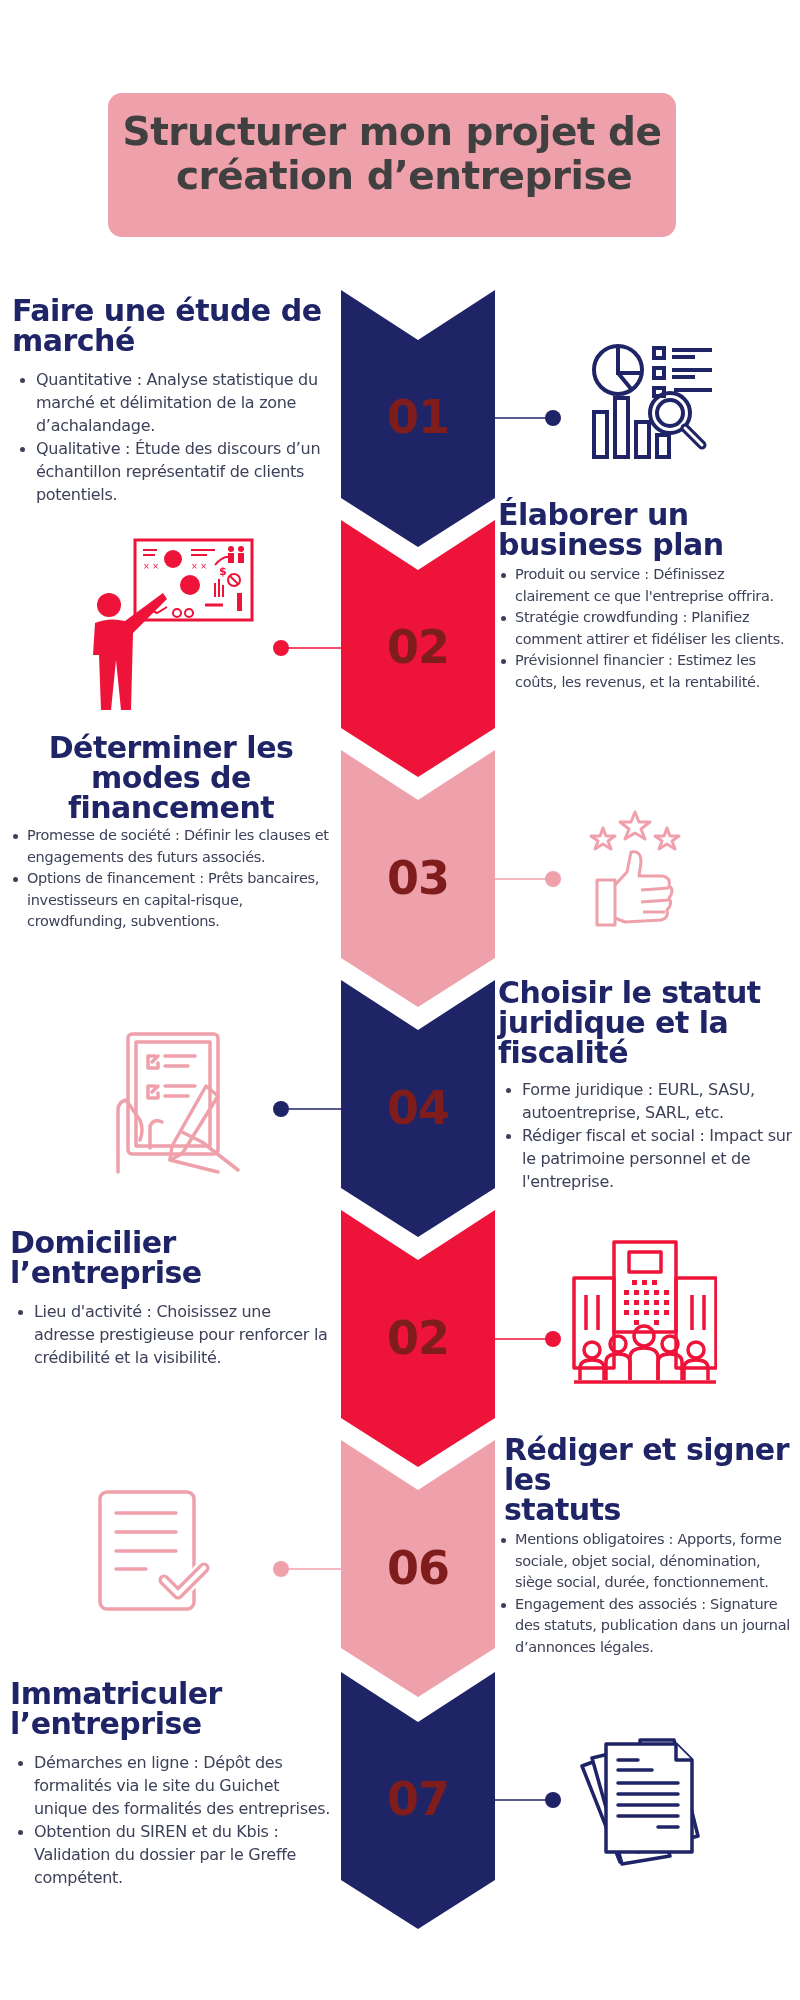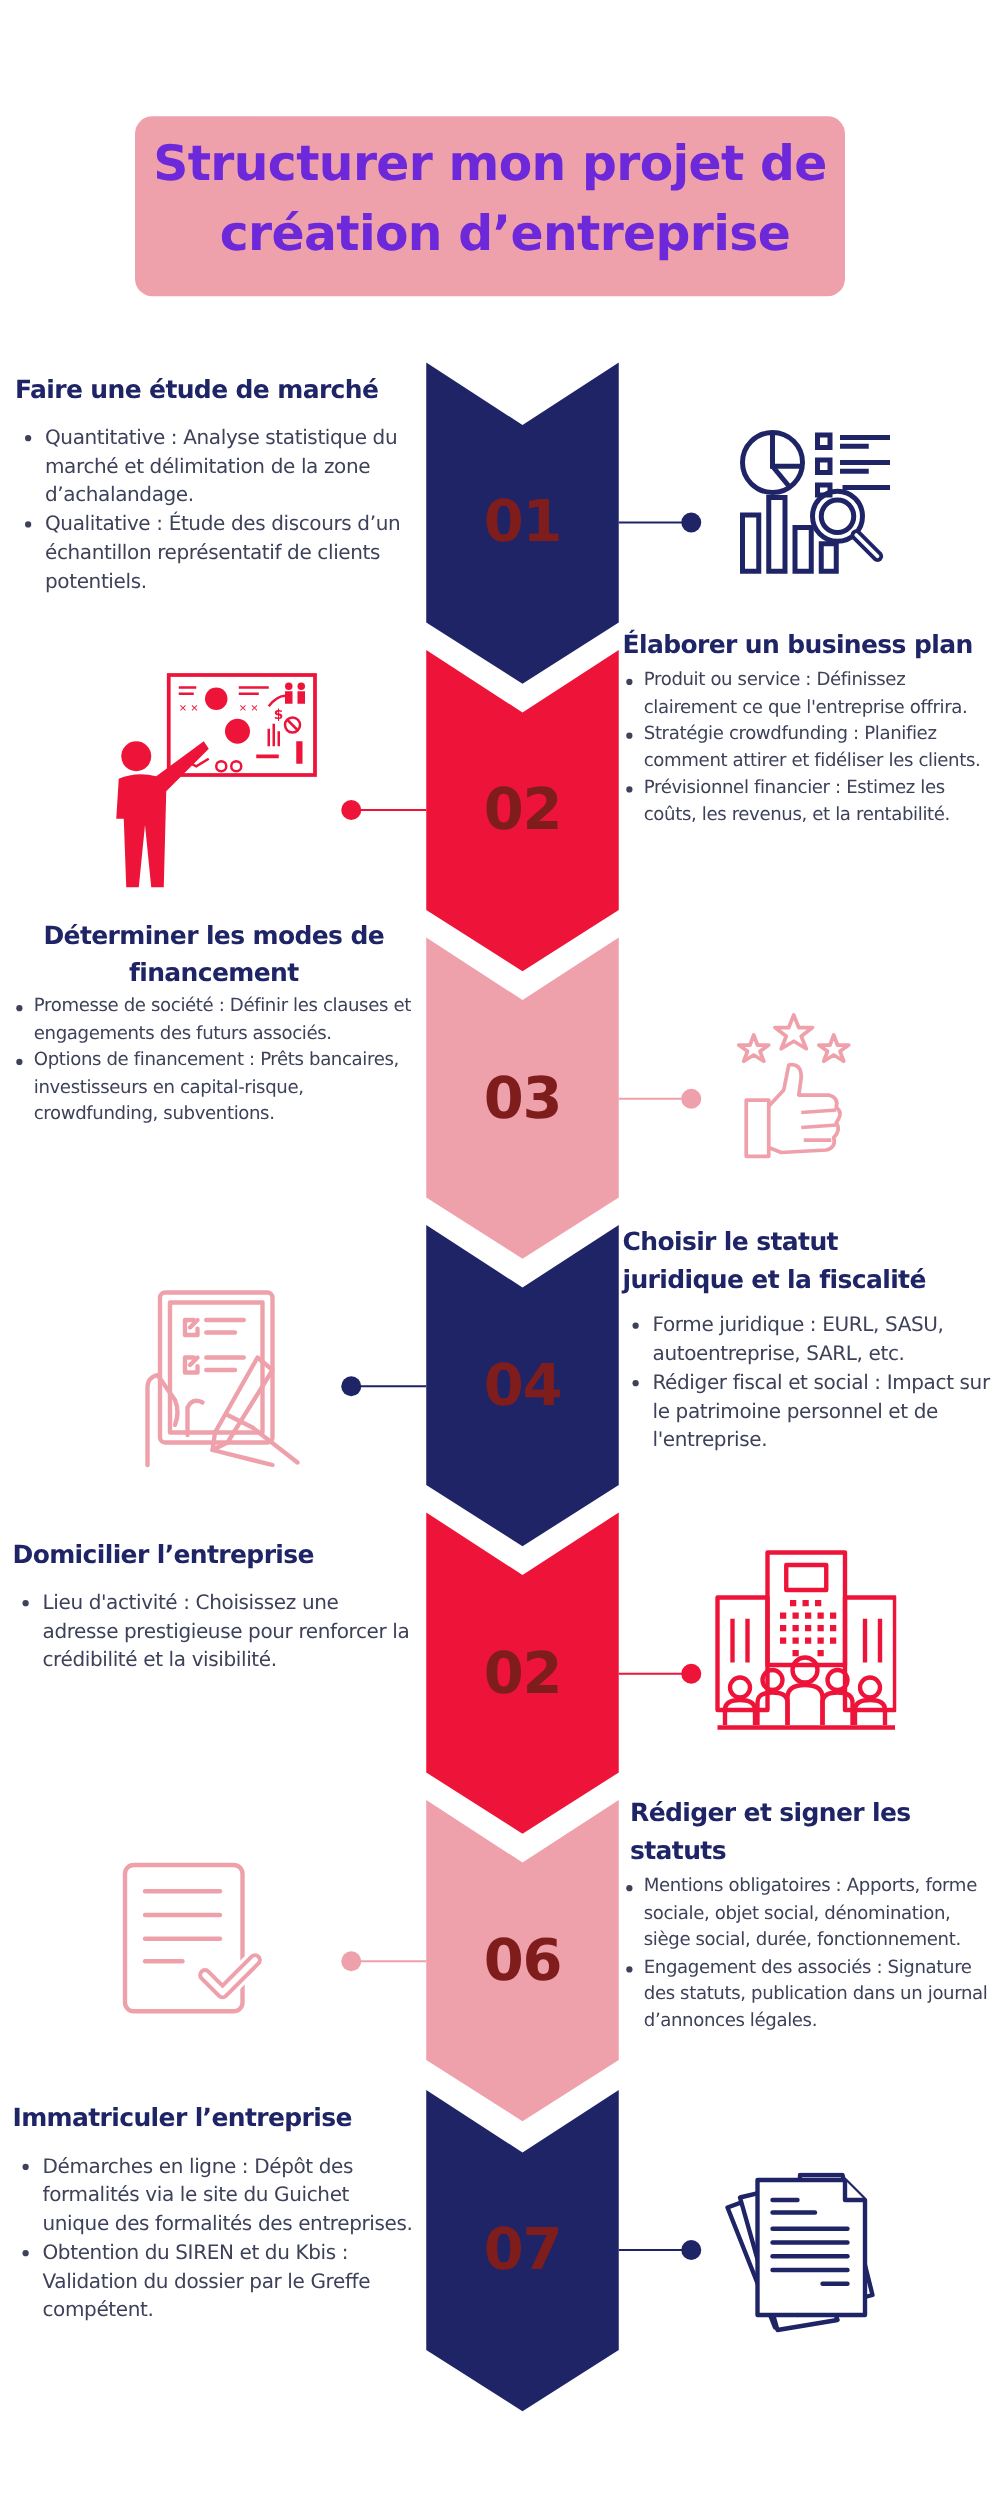--- a/index.html
+++ b/index.html
@@ -6,36 +6,36 @@
   html, body { width: 800px; height: 2000px; background: #ffffff; overflow: hidden; }
   body { position: relative; font-family: "DejaVu Sans", sans-serif; color: #1e2466; }
 
   .title-box {
     position: absolute; left: 108px; top: 93px; width: 568px; height: 144px;
     background: #efa1ab; border-radius: 14px;
   }
   .title-line {
     position: absolute; left: 0; width: 100%; text-align: center;
     font-family: "DejaVu Sans", sans-serif; font-weight: bold;
-    font-size: 39px; color: #6d28d9; letter-spacing: -0.5px;
+    font-size: 39px; color: #404040; letter-spacing: -0.5px;
   }
   .title-line.l1 { top: 16px; }
-  .title-line.l2 { top: 72px; padding-left: 24px; }
+  .title-line.l2 { top: 60px; padding-left: 24px; }
 
   svg.spine { position: absolute; left: 0; top: 0; width: 800px; height: 2000px; pointer-events: none; }
 
   .step-num {
     position: absolute; width: 156px; text-align: center;
     font-family: "DejaVu Sans", sans-serif; font-weight: bold; font-size: 46px;
     color: #7f1d1d; left: 340px; letter-spacing: -1px;
   }
 
   .block { position: absolute; }
   .block h2 {
-    font-family: "DejaVu Sans", sans-serif; font-weight: bold; font-size: 20px;
+    font-family: "DejaVu Sans", sans-serif; font-weight: bold; font-size: 30px;
     color: #1e2466; line-height: 30px; letter-spacing: -0.5px;
   }
   .block ul { list-style: none; margin-top: 8px; }
   .block li {
     position: relative; padding-left: 24px; font-size: 16px; line-height: 23px;
     color: #3d4159; font-family: "DejaVu Sans", sans-serif; letter-spacing: -0.3px;
   }
   .block li::before {
     content: ""; position: absolute; left: 8px; top: 10px; width: 5px; height: 5px;
     border-radius: 50%; background: #3d4159;

